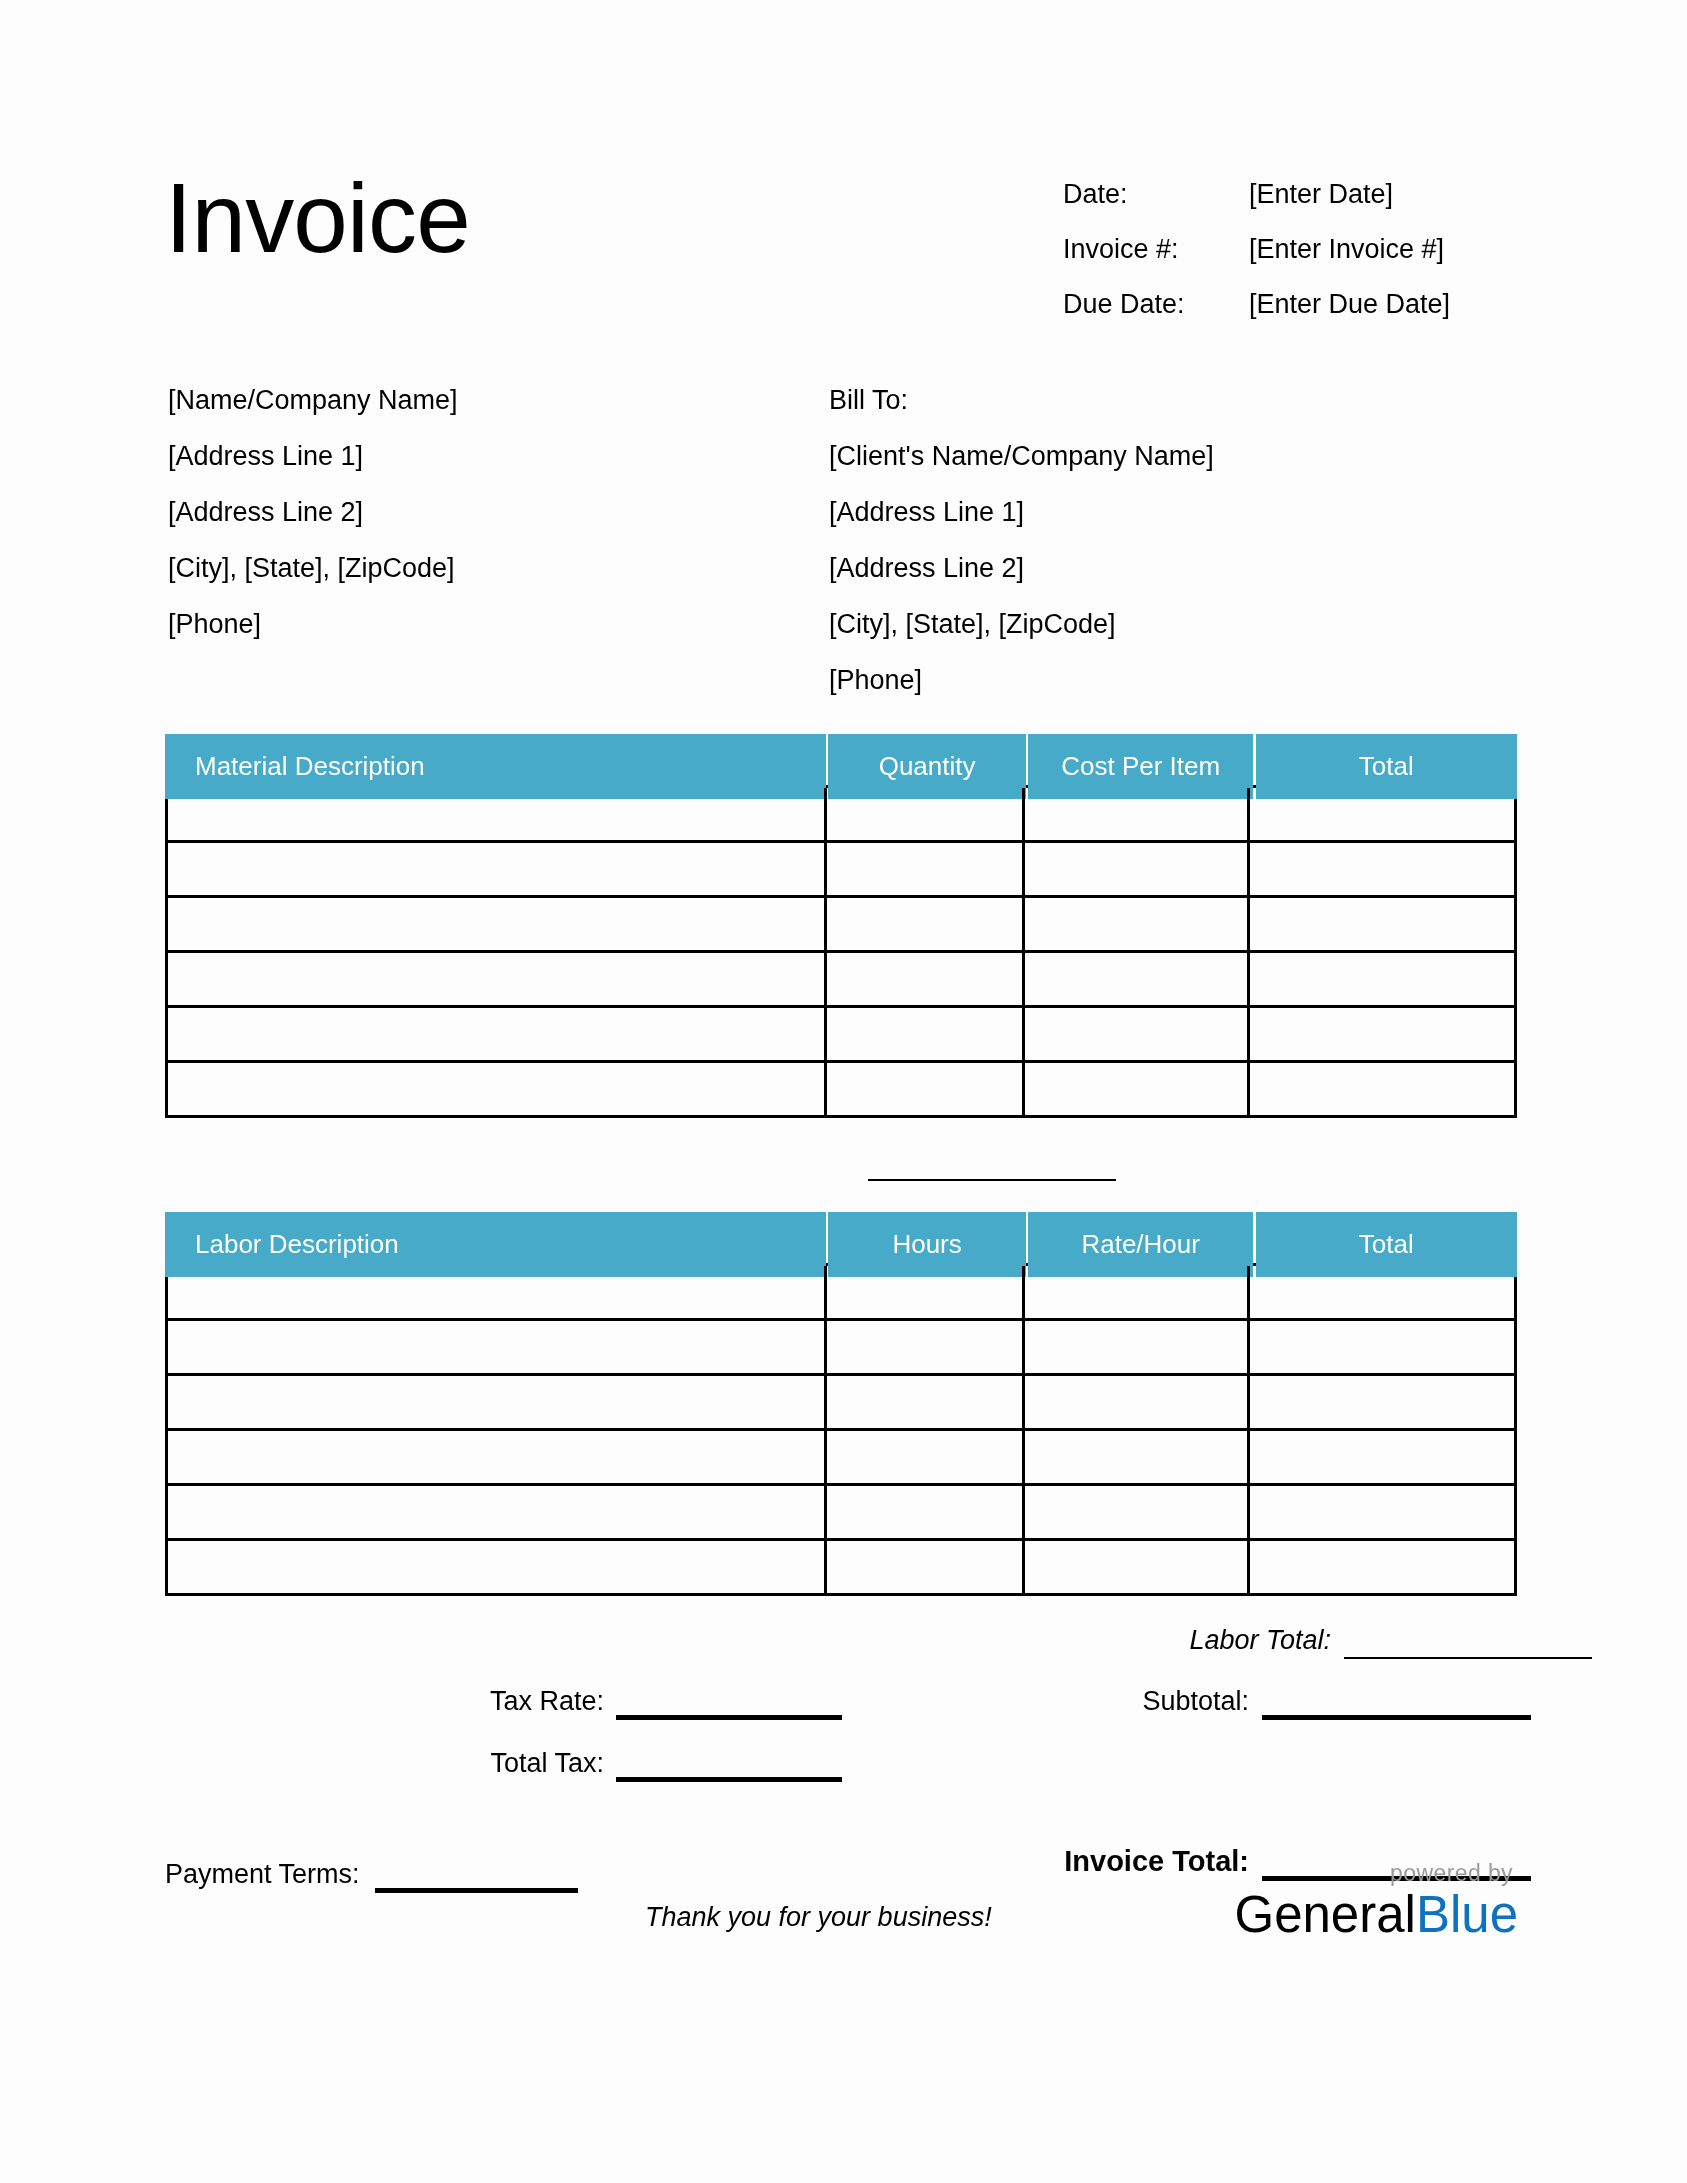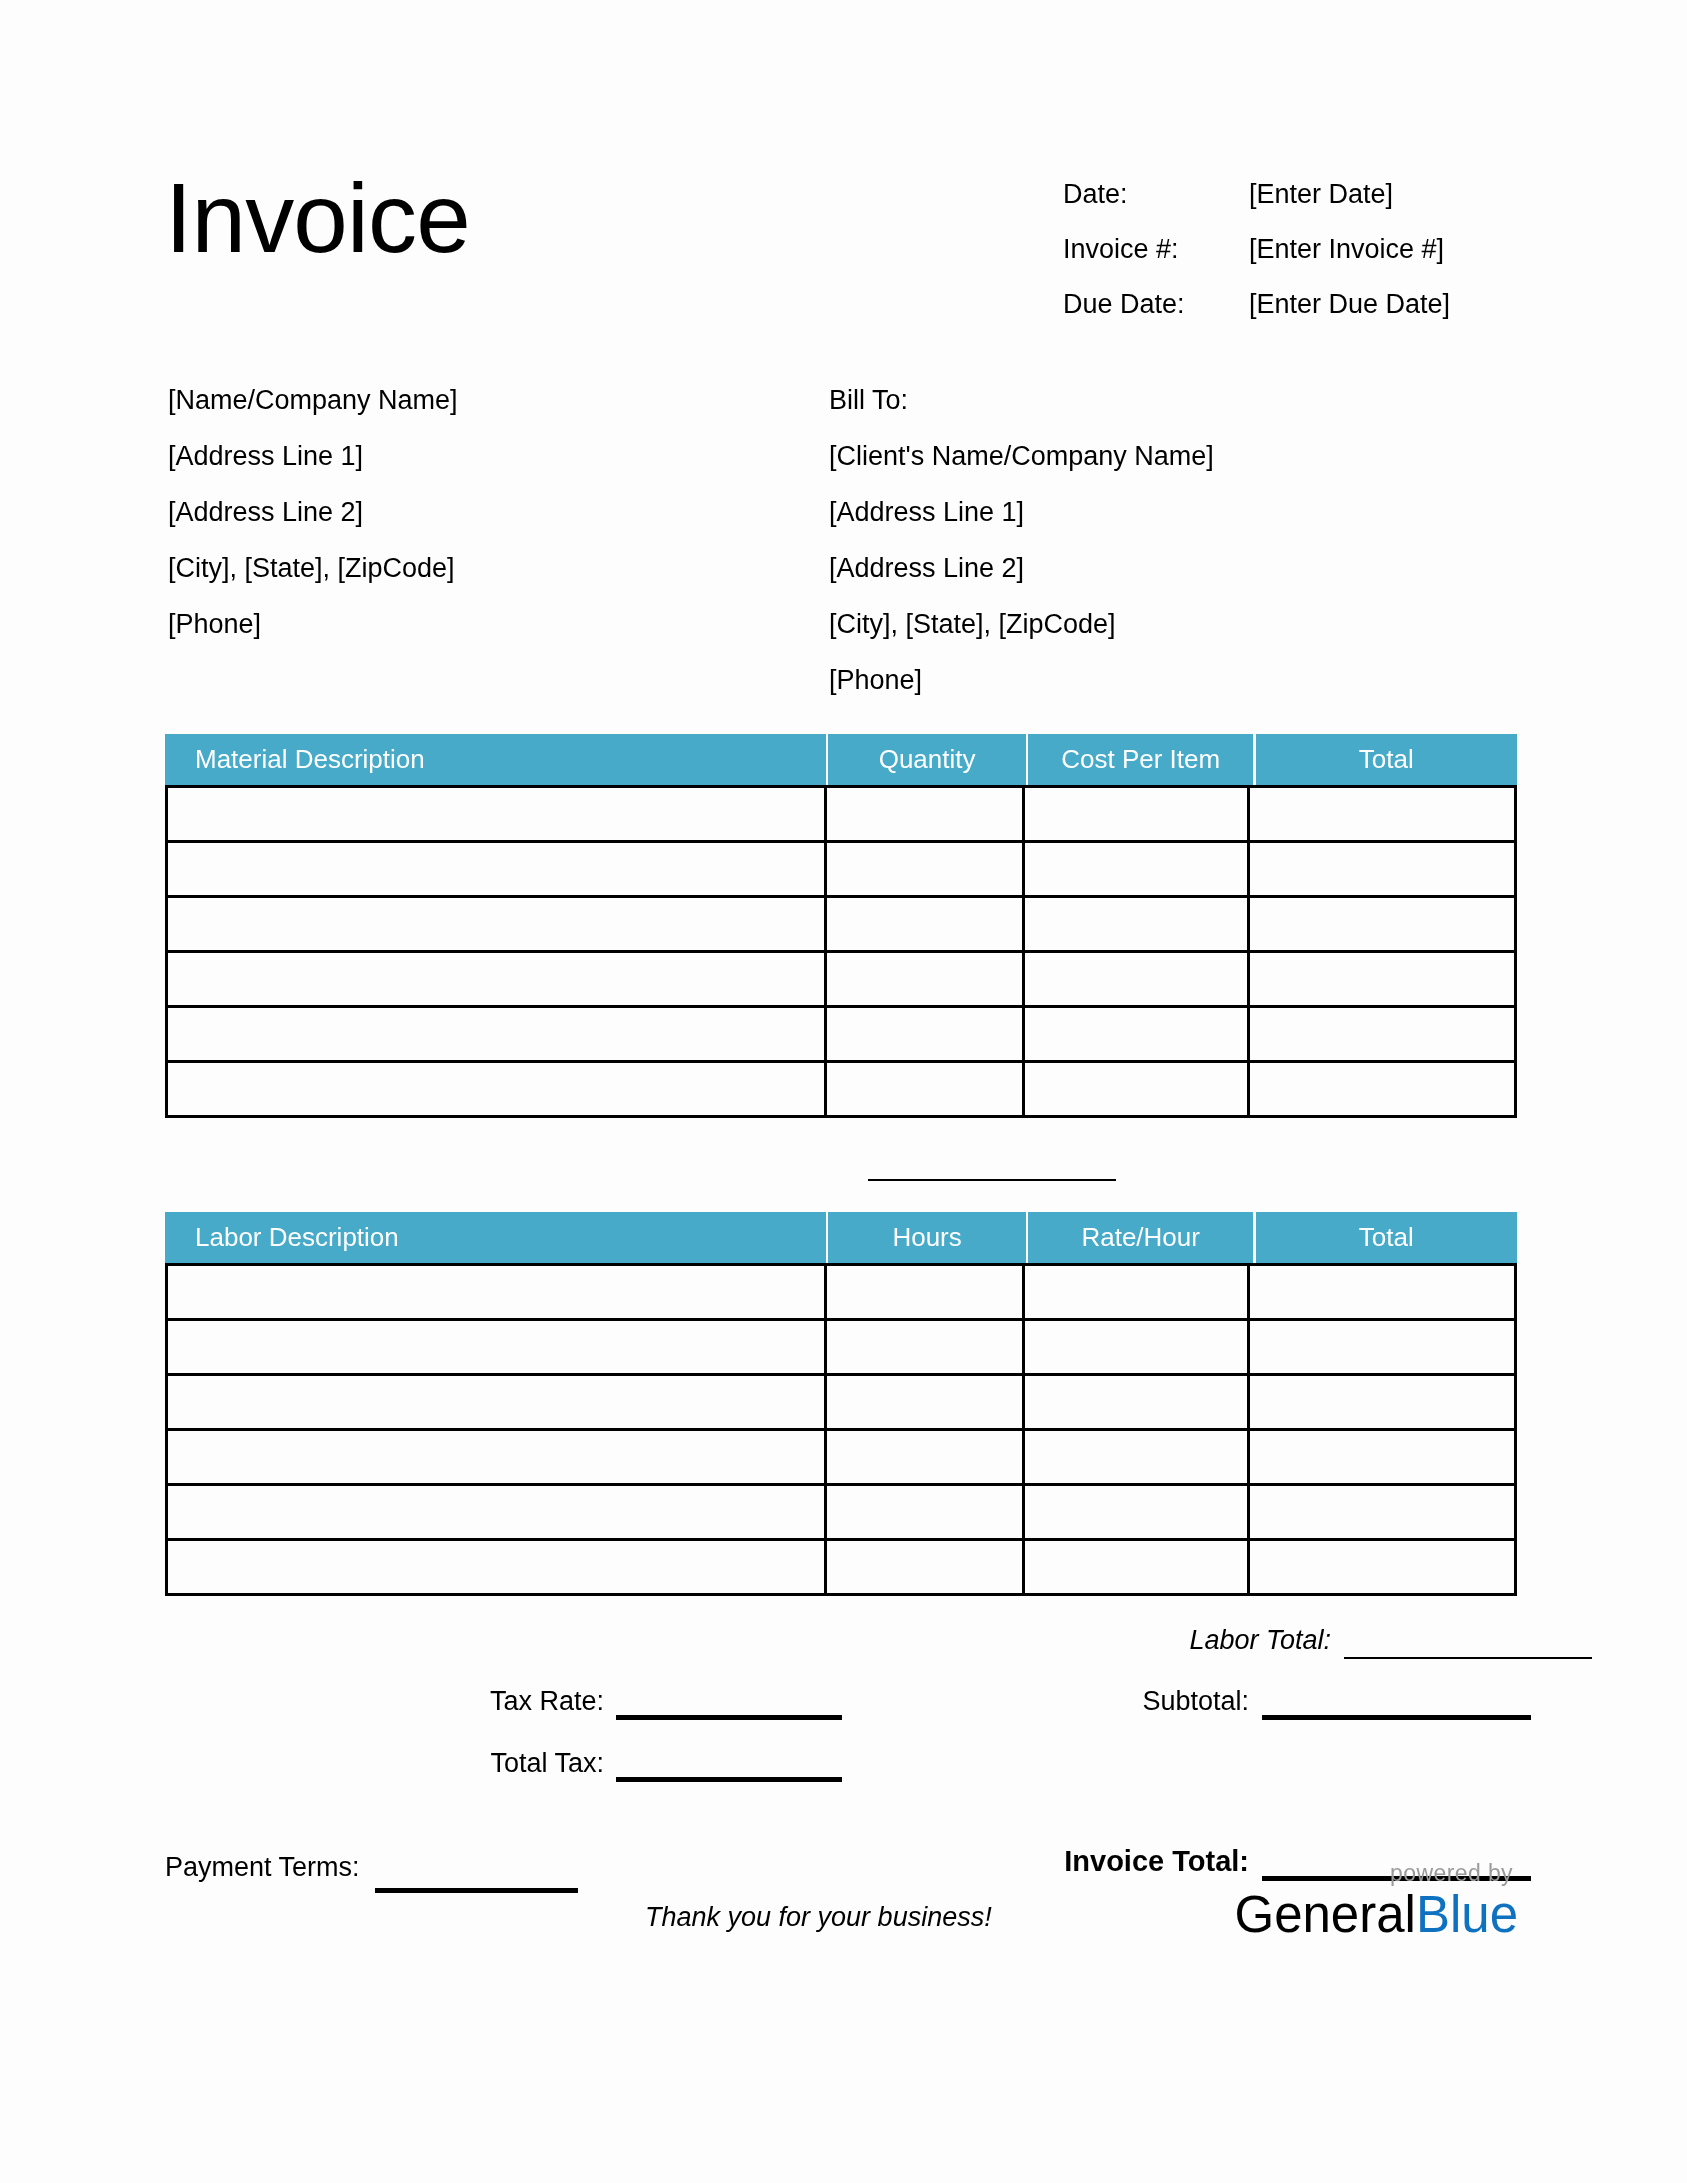--- a/index.html
+++ b/index.html
@@ -96,21 +96,21 @@
     display: flex;
     height: 51px;
     width: 1352px;
   }
   .th {
     background: #46aac8;
     color: #ffffff;
     font-size: 26px;
     display: flex;
     align-items: center;
-    height: 51px;
+    height: 65px;
     box-sizing: border-box;
   }
   .th-desc {
     width: 662px;
     justify-content: flex-start;
     padding-left: 30px;
     margin-right: 2.5px;
   }
   .th-c1 { width: 198px; justify-content: center; margin-right: 2.5px; }
   .th-c2 { width: 225px; justify-content: center; margin-right: 2.5px; }
@@ -178,21 +178,21 @@
   .invoice-total { left: 910px; top: 1840px; }
   .subtotal .tl-label, .invoice-total .tl-label { width: 339px; padding-right: 13.2px; }
   .subtotal .tl-rule-thick, .invoice-total .tl-rule-thick { width: 269px; }
 
   
   .payment-terms {
     position: absolute;
     left: 165px;
     top: 1852px;
     display: flex;
-    align-items: flex-start;
+    align-items: flex-end;
     white-space: nowrap;
   }
   .payment-terms .pt-label {
     font-size: 27px;
     padding-bottom: 3.3px;
     padding-right: 15px;
   }
   .payment-terms .pt-rule {
     width: 203px;
     height: 36px;

